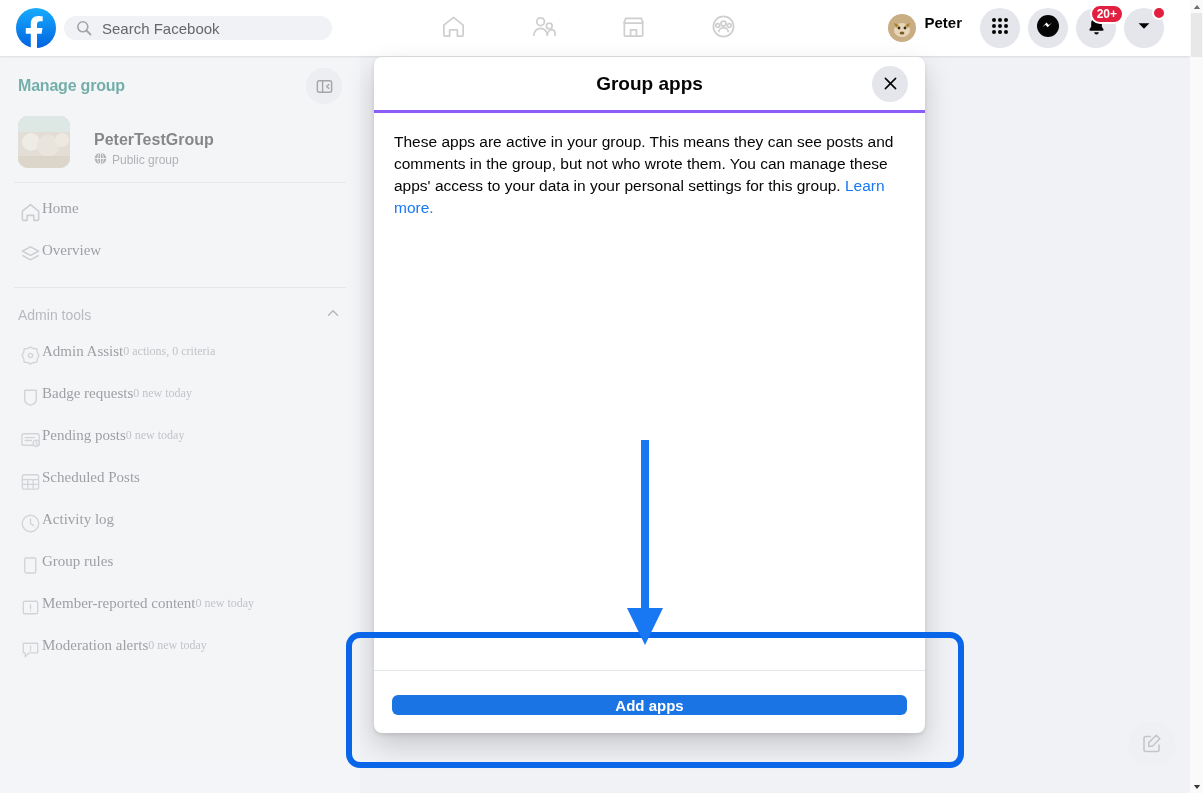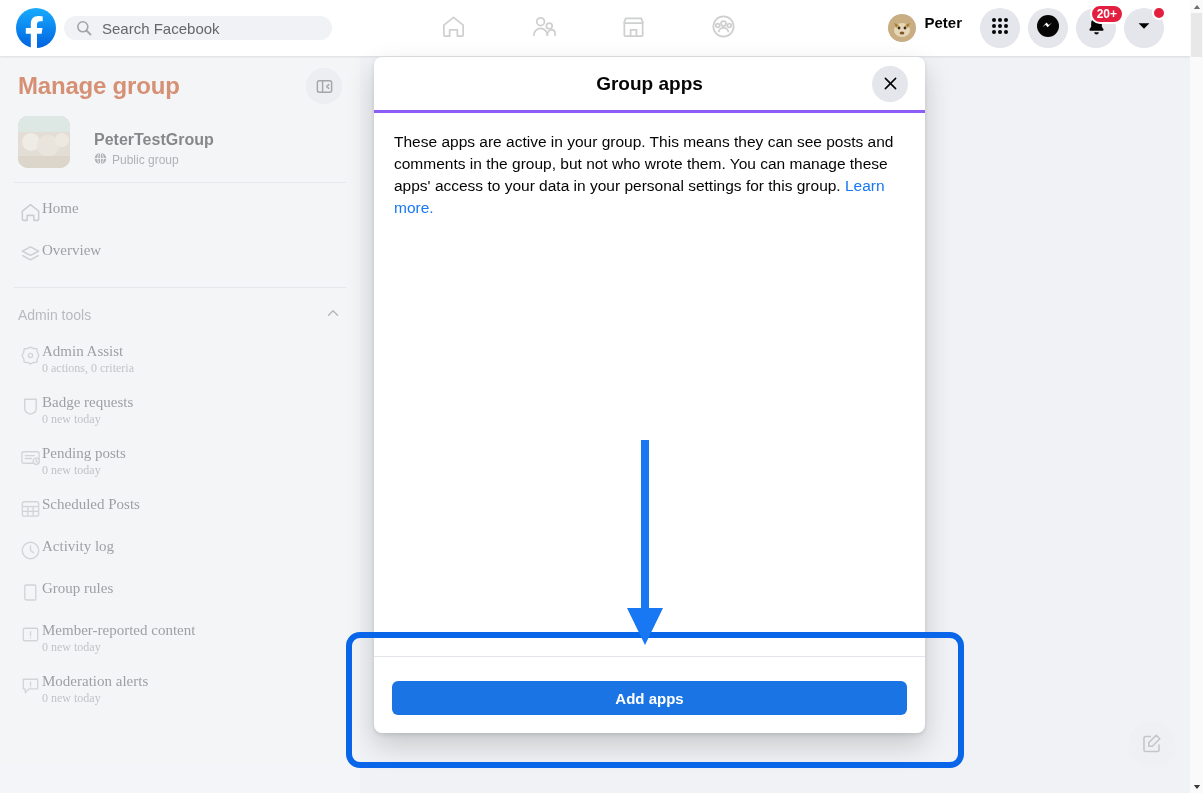--- a/index.html
+++ b/index.html
@@ -62,36 +62,36 @@
     background: #e41e3f; border-radius: 50%; border: 2px solid #fff;
   }
 
   
   #sidebar {
     position: absolute; left: 0; top: 56px; width: 360px; height: 737px;
     background: #f7f8fa; opacity: .55; overflow: hidden;
   }
   #sb-title-row { display: flex; align-items: center; justify-content: space-between;
                   padding: 12px 18px 6px 18px; }
-  #sb-title { font-size: 24px; font-weight: bold; color: #c2410c; letter-spacing: -.2px; }
+  #sb-title { font-size: 16px; font-weight: bold; color: #0f766e; letter-spacing: -.2px; }
   #sb-collapse { width: 36px; height: 36px; border-radius: 50%; background: #e9ebee;
                  display: flex; align-items: center; justify-content: center; }
   #group-row { display: flex; align-items: flex-end; gap: 24px; padding: 6px 18px 14px 18px; }
   #group-thumb { width: 52px; height: 52px; border-radius: 10px; flex: none; overflow: hidden;
                  background: #cdc4b4; }
   #group-name { font-size: 16px; font-weight: bold; color: #2f3031; line-height: 1.2; }
   #group-priv { display: flex; align-items: center; gap: 5px; margin-top: 3px;
                 font-size: 12px; color: #7b7d80; }
   .sb-sep { height: 1px; background: #dcdfe3; margin: 0 14px; }
 
   .sb-item { display: flex; align-items: flex-start; gap: 0; padding: 9px 18px; font-family: Liberation Serif, serif; }
   .sb-ic { width: 24px; height: 24px; flex: none; opacity: .55; display:flex; align-items:center; justify-content:center;}
   .sb-lbl { font-size: 15px; color: #5a5c60; }
   .sb-sub { font-size: 12px; color: #9b9da1; margin-top: 1px; }
-  .sb-txt { display: flex; flex-direction: column; }
+  .sb-txt { display: flex; flex-direction: row; }
 
   #sb-section-head { display: flex; align-items: center; justify-content: space-between;
                      padding: 16px 18px 8px 18px; }
   #sb-section-lbl { font-size: 14px; color: #8a8d91; }
 
   
   #modal {
     position: absolute; left: 374px; top: 57px; width: 551px; height: 676px;
     background: #fff; border-radius: 8px; z-index: 20;
     box-shadow: 0 12px 28px rgba(0,0,0,.18), 0 2px 4px rgba(0,0,0,.10);
@@ -106,21 +106,21 @@
   #modal-close {
     position: absolute; right: 17px; top: 50%; transform: translateY(-50%);
     width: 36px; height: 36px; border-radius: 50%; background: #e4e6eb;
     display: flex; align-items: center; justify-content: center;
   }
   #modal-body { flex: 1 1 auto; padding: 18px 20px 0 20px; overflow: hidden; }
   #modal-desc { font-size: 15.5px; line-height: 1.42; color: #050505; }
   #learn-more { color: #1877f2; text-decoration: none; }
   #modal-footer { flex: none; border-top: 1px solid #e4e6eb; padding: 24px 18px 18px 18px; }
   #add-apps-btn {
-    width: 100%; height: 34px; background: #1b74e4; color: #fff;
+    width: 100%; height: 20px; background: #1b74e4; color: #fff;
     border: 0; border-radius: 6px; font-size: 15px; font-weight: bold;
     font-family: "Liberation Sans", sans-serif; cursor: pointer;
   }
 
   
   #highlight-box {
     position: absolute; left: 346px; top: 632px; width: 618px; height: 136px;
     border: 6px solid #0a66e8; border-radius: 14px; z-index: 40; pointer-events: none;
   }
   #arrow-ann { position: absolute; left: 618px; top: 436px; width: 56px; height: 215px; z-index: 41; }

